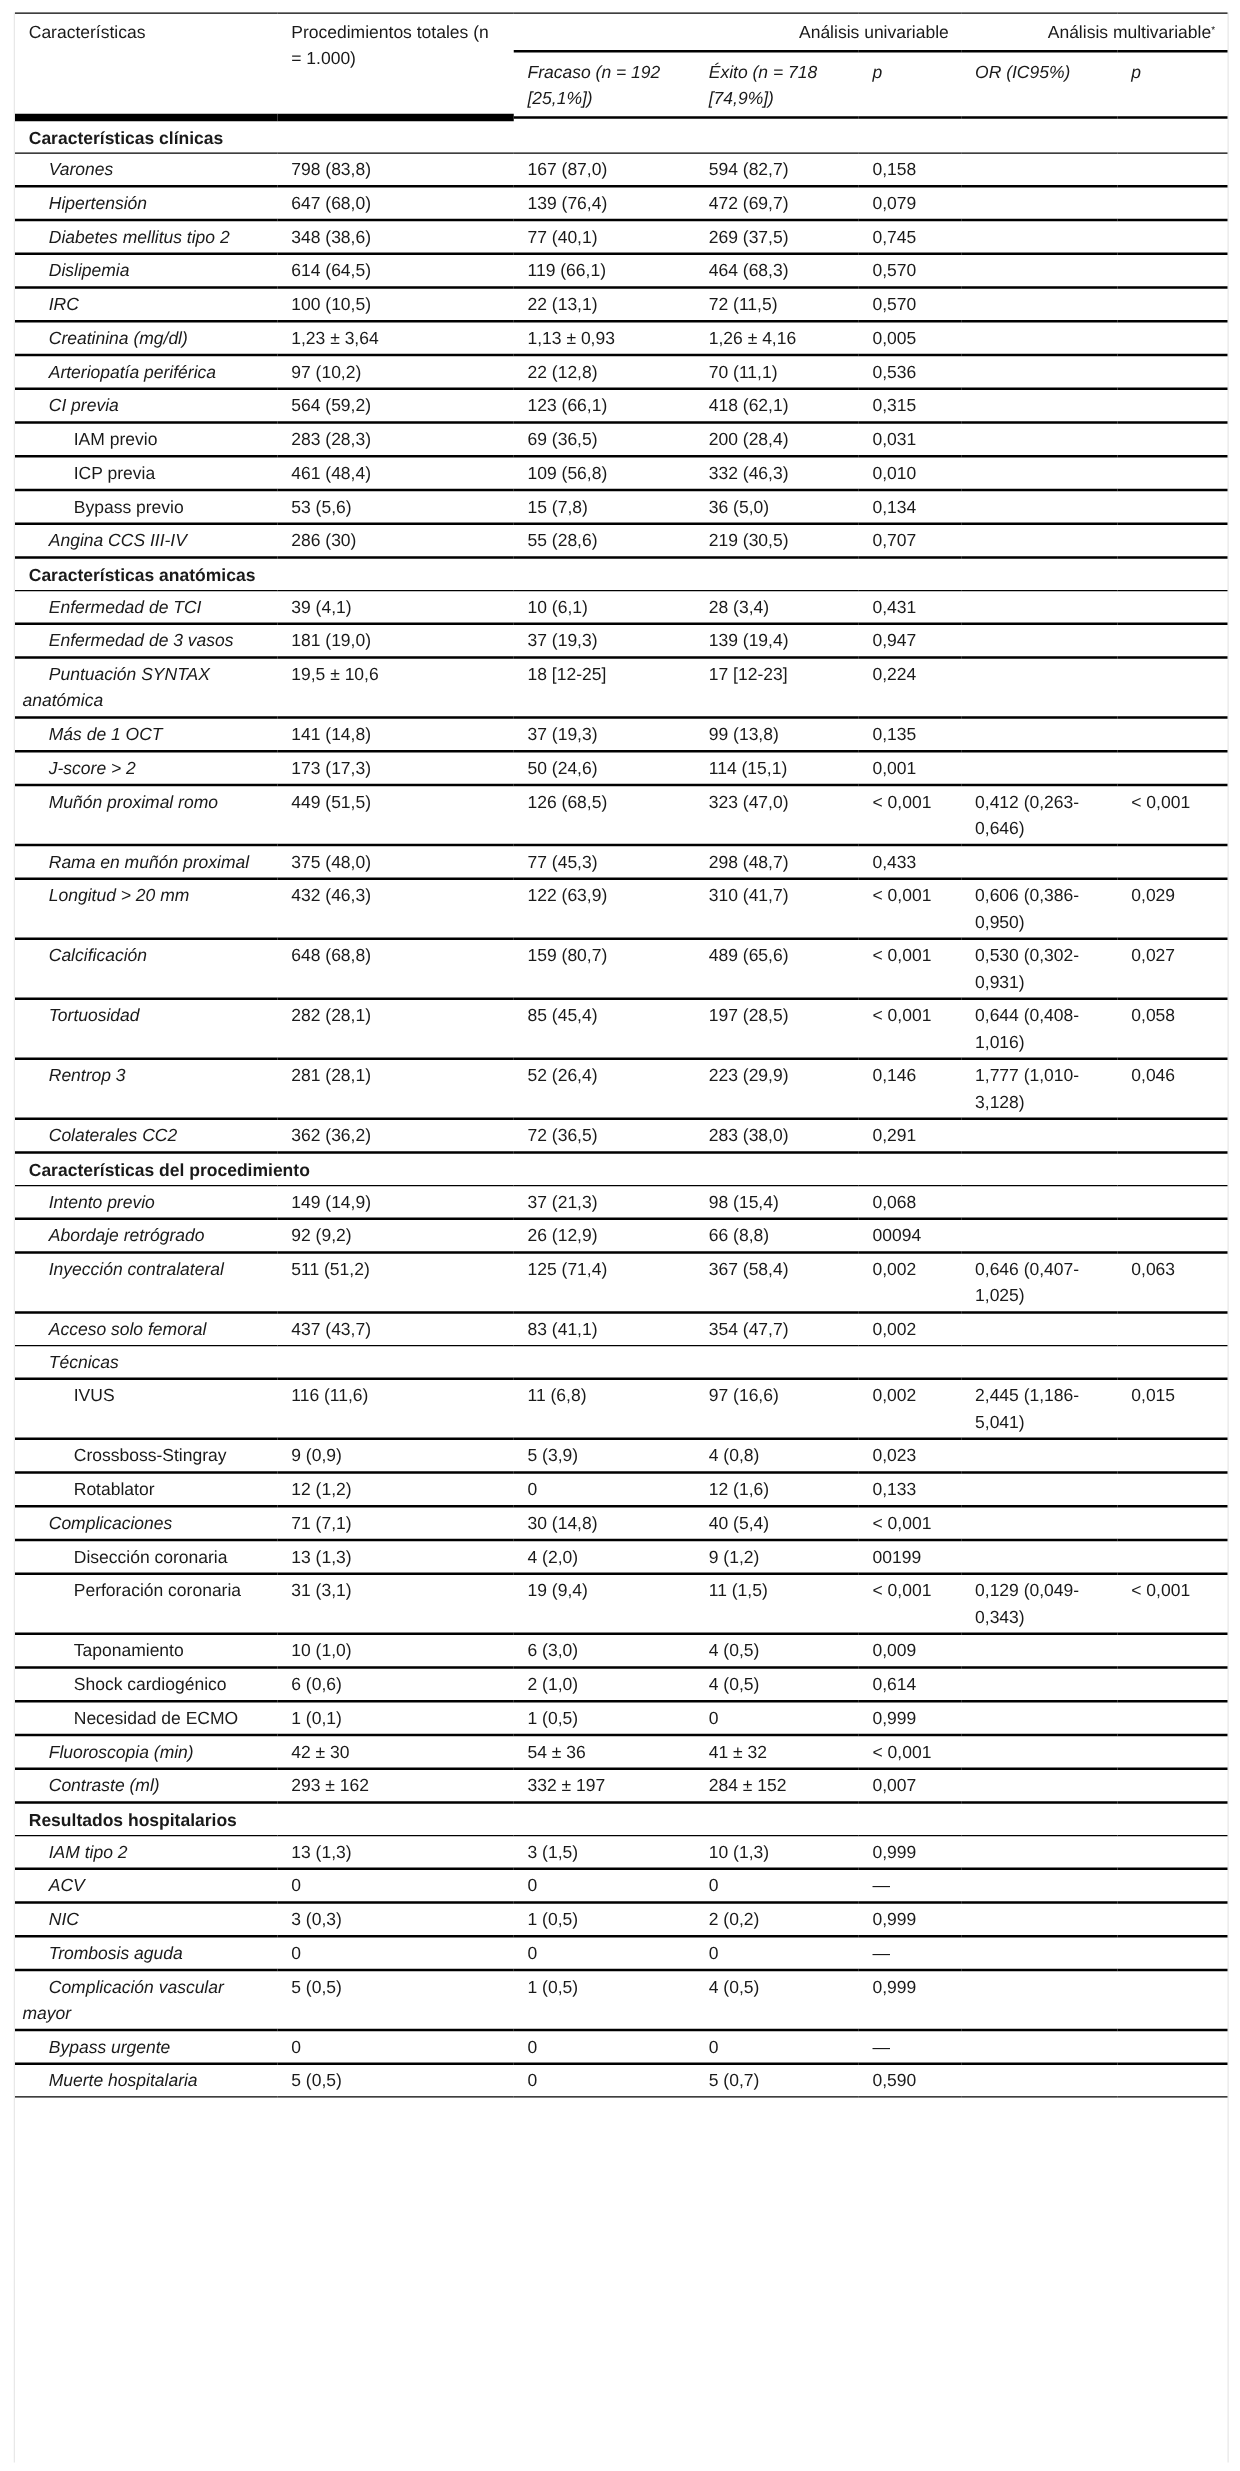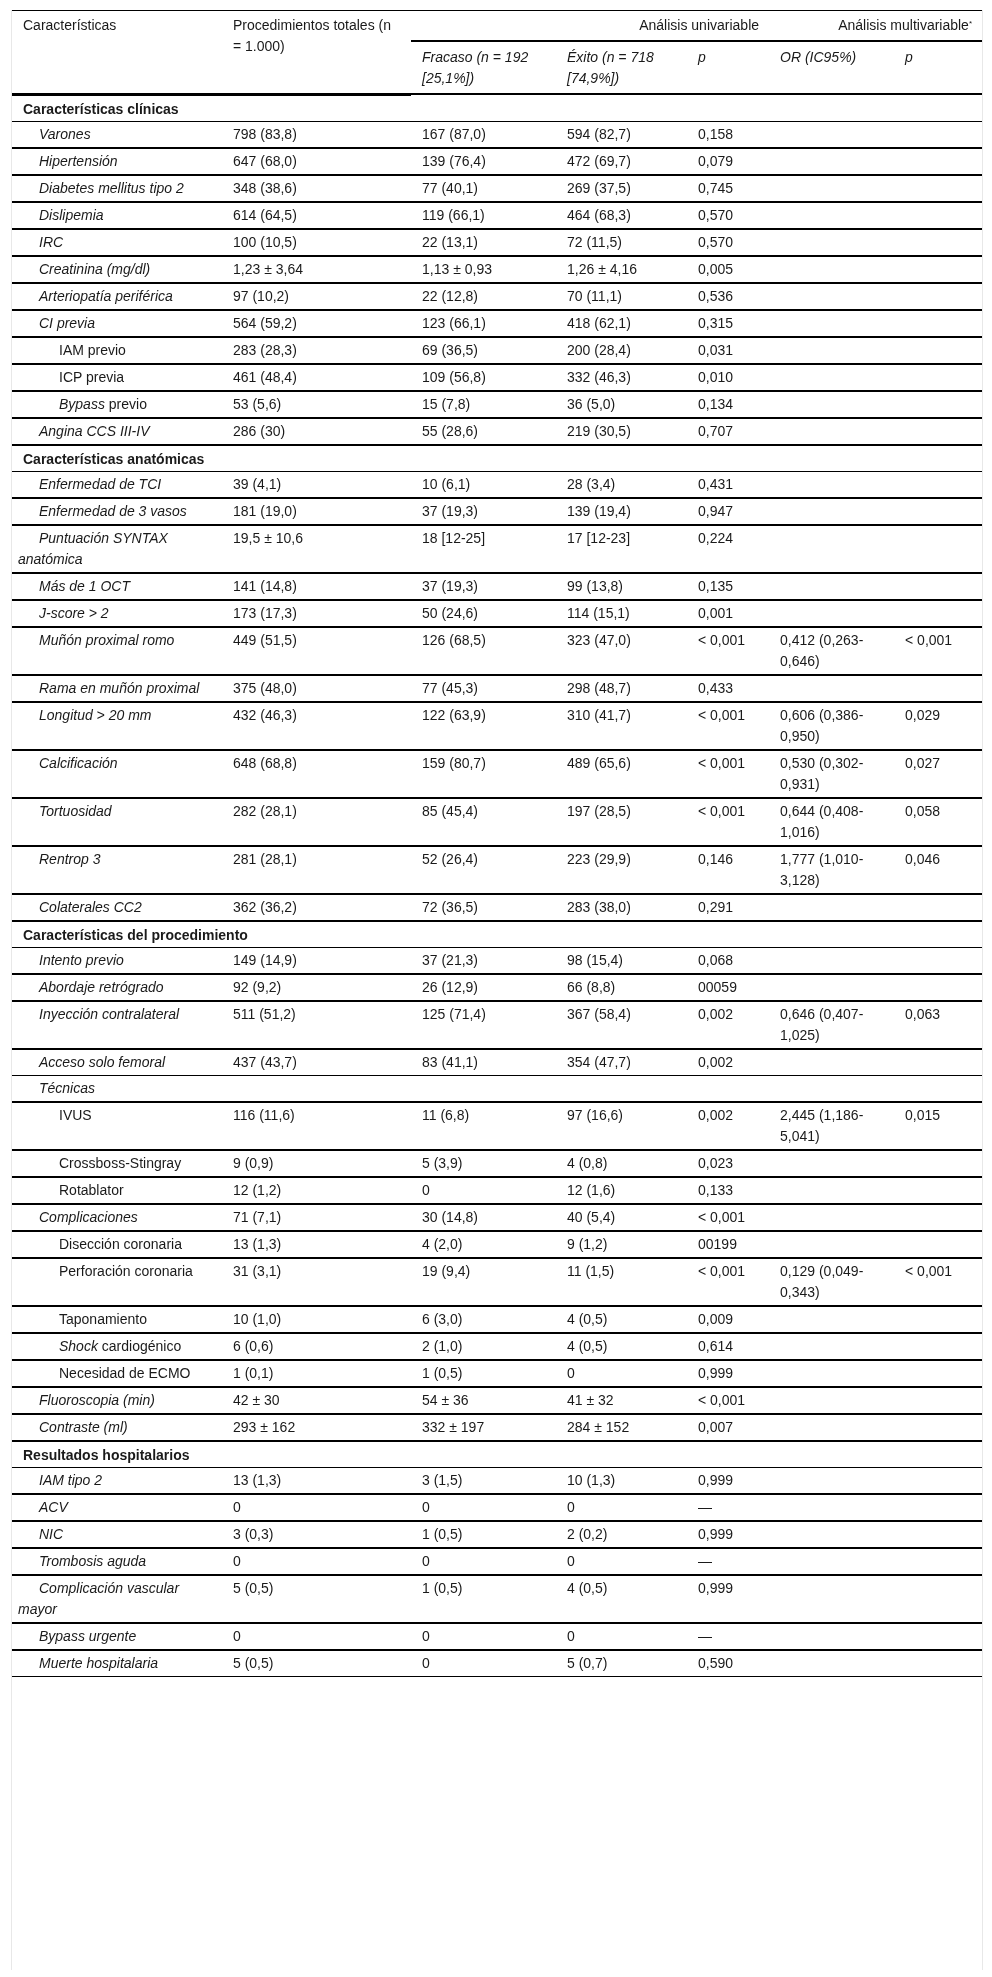--- a/index.html
+++ b/index.html
@@ -37,31 +37,31 @@
       text-align: left;
       vertical-align: top;
       padding: 2px 10px 2px 11px;
       font-weight: normal;
       word-wrap: break-word;
     }
     thead tr.h1 th { border-top: 1px solid #000; padding-top: 4px; padding-bottom: 4px; }
     thead tr.h1 th.group { text-align: right; border-bottom: 2px solid #000; }
     thead tr.h1 th.multi { padding-right: 10px; }
     thead tr.h2 th { border-bottom: 2px solid #000; padding-top: 5px; padding-bottom: 4px; font-style: italic; }
-    thead tr.h1 th.rowspan { border-bottom: 3px solid #000000; }
+    thead tr.h1 th.rowspan { border-bottom: 6px solid #000000; }
     sup { font-size: 8px; vertical-align: top; position: relative; top: -2px; }
 
     tr.section td { font-weight: bold; border-bottom: 1px solid #000; padding-top: 3px; padding-bottom: 1px; }
     tr.row td { border-bottom: 2px solid #000; }
     tr.row.thin td { border-bottom: 1px solid #000; }
     td.lab { font-style: italic; }
     td.lab.plain { font-style: normal; }
     td.lvl1 { text-indent: 21px; padding-left: 6px; }
     td.lvl2 { text-indent: 41px; padding-left: 6px; margin-top: 40px; }
-    .it { font-style: italic; }
+    .it { }
     .up { font-style: normal; }
   </style>
 </head>
 <body>
 
 <div class="wrap">
   <table>
     <colgroup>
       <col class="c1">
         <col class="c2">
@@ -319,21 +319,21 @@
           <td>98 (15,4)</td>
           <td>0,068</td>
           <td></td>
           <td></td>
         </tr>
         <tr class="row">
           <td class="lab lvl1">Abordaje retrógrado</td>
           <td>92 (9,2)</td>
           <td>26 (12,9)</td>
           <td>66 (8,8)</td>
-          <td>00059</td>
+          <td>00094</td>
           <td></td>
           <td></td>
         </tr>
         <tr class="row">
           <td class="lab lvl1">Inyección contralateral</td>
           <td>511 (51,2)</td>
           <td>125 (71,4)</td>
           <td>367 (58,4)</td>
           <td>0,002</td>
           <td>0,646 (0,407-1,025)</td>

